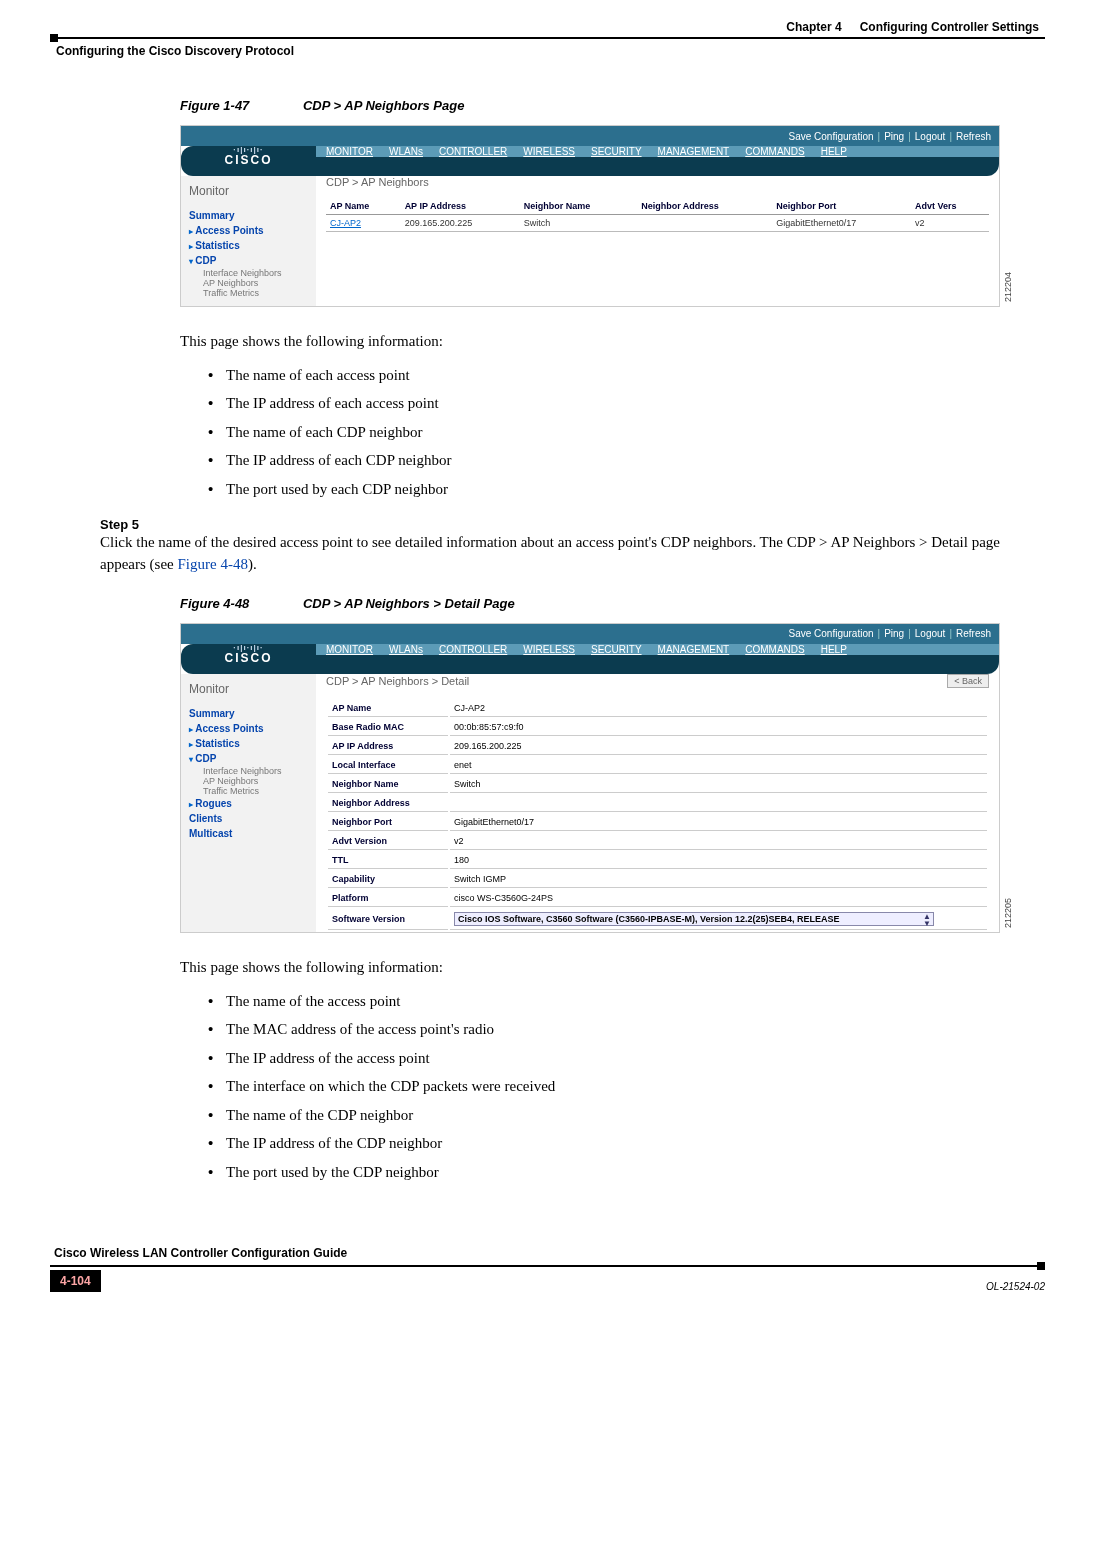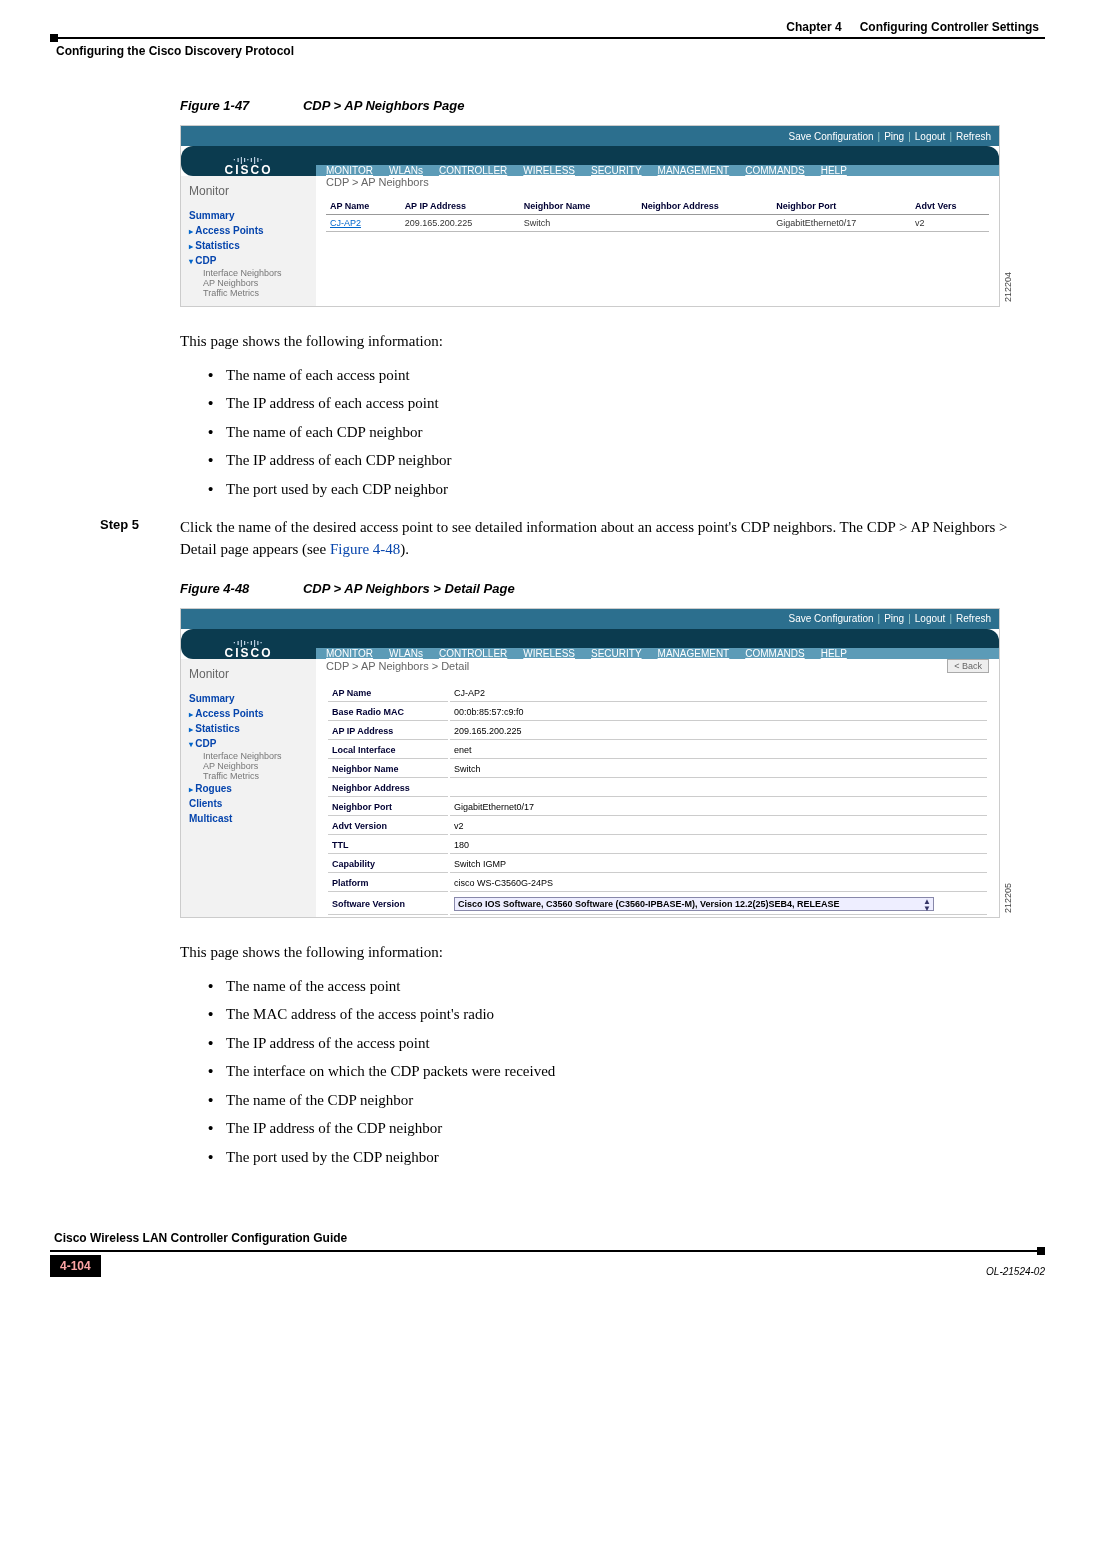--- a/index.html
+++ b/index.html
@@ -18,21 +18,21 @@
   .hdr-rule .line { flex: 1; height: 2px; background: #000; }
   .hdr-top { display: flex; justify-content: flex-end; font-family: Arial, Helvetica, sans-serif; font-weight: bold; font-size: 12px; padding-right: 6px; }
   .hdr-top .chap { margin-right: 18px; }
   .hdr-sub { font-family: Arial, Helvetica, sans-serif; font-weight: bold; font-size: 12px; padding-left: 6px; margin-top: 2px; }
   .content { margin: 40px 0 0 130px; }
   .fig-caption { font-family: Arial, Helvetica, sans-serif; font-style: italic; font-weight: bold; font-size: 13px; margin: 20px 0 12px 0; }
   .fig-caption .fignum { font-style: italic; margin-right: 50px; }
   .fig-shell { position: relative; border: 1px solid #ccc; width: 820px; margin-bottom: 24px; background:#fff; }
   .cisco-top { background: #2c6f8e; height: 20px; color: #fff; font-family: Arial, Helvetica, sans-serif; font-size: 10px; display: flex; justify-content: flex-end; align-items: center; padding-right: 8px; gap:4px;}
   .cisco-top span.sep { color:#9cc; }
-  .cisco-bar { background: #0b3b4f; display: flex; align-items: flex-end; height: 30px; border-radius: 12px; }
+  .cisco-bar { background: #0b3b4f; display: flex; align-items: flex-start; height: 30px; border-radius: 12px; }
   .cisco-logo { width: 135px; color: #fff; font-family: Arial, Helvetica, sans-serif; font-weight: bold; font-size: 12px; letter-spacing: 2px; display:flex; flex-direction:column; align-items:center; justify-content:center; line-height:1; }
   .cisco-logo .bars { font-size:8px; letter-spacing:1px; color:#cde; }
   .cisco-menu { background: #5c9bb7; flex: 1; display: flex; align-items: center; gap: 16px; padding-left: 10px; font-family: Arial, Helvetica, sans-serif; font-size: 10px; color: #fff; }
   .cisco-menu span { text-decoration: underline; }
   .cisco-body { display: flex; min-height: 120px; font-family: Arial, Helvetica, sans-serif; font-size: 10px; }
   .cisco-side { width: 135px; background: #f2f2f2; padding: 8px; }
   .cisco-side .title { color: #666; font-size: 12px; margin-bottom: 10px; }
   .cisco-side a { color: #0645ad; text-decoration: none; display:block; padding:2px 0;}
   .cisco-side .bold { font-weight: bold; }
   .cisco-side .caret::before { content:"▸ "; color:#06c; font-size:8px;}
@@ -48,21 +48,21 @@
   .kv { width:100%; font-size:9px; }
   .kv tr td:first-child { color:#003; font-weight:bold; width:120px; padding:3px 4px; border-bottom:1px solid #ccc;}
   .kv tr td:last-child { padding:3px 4px; border-bottom:1px solid #ccc;}
   .kv .box { border:1px solid #88a; background:#eef; padding:1px 3px; display:inline-block; width:480px; position:relative;font-weight:bold;}
   .kv .spin { position:absolute; right:2px; top:0; font-size:8px; color:#336; line-height:7px;}
   .imgnum { position:absolute; right:-14px; bottom:4px; font-family:Arial,Helvetica,sans-serif; font-size:9px; color:#444; writing-mode: vertical-rl; transform: rotate(180deg);}
   .para { font-size: 15px; line-height: 1.45; margin: 8px 0; }
   ul.blist { list-style: none; margin: 8px 0 14px 28px; }
   ul.blist li { font-size: 15px; line-height: 1.9; position:relative; padding-left:18px;}
   ul.blist li::before { content:"•"; position:absolute; left:0; font-weight:bold;}
-  .step-row { display:flex; margin: 6px 0 6px -80px; }
+  .step-row { display:flex; margin: 6px 0 6px -80px; flex-direction: column; }
   .step-label { width:80px; font-family: Arial, Helvetica, sans-serif; font-weight:bold; font-size:13px; flex:0 0 auto;}
   .step-text { font-size:15px; line-height:1.45;font-family:Liberation Serif, serif; }
   .xref { color: #0645ad; }
   .footer { margin-top: 60px; }
   .ftr-rule { display:flex; align-items:center; }
   .ftr-rule .line { flex:1; height:2px; background:#000;}
   .ftr-rule .sq { width:8px; height:8px; background:#000;}
   .ftr-row { display:flex; justify-content:space-between; align-items:flex-end; font-family:Arial,Helvetica,sans-serif; font-size:12px; }
   .ftr-title { font-weight:bold; padding-left:4px;}
   .ftr-pg { background:#000; color:#fca5a5; font-weight:bold; padding:4px 10px; font-family:Arial,Helvetica,sans-serif;}

